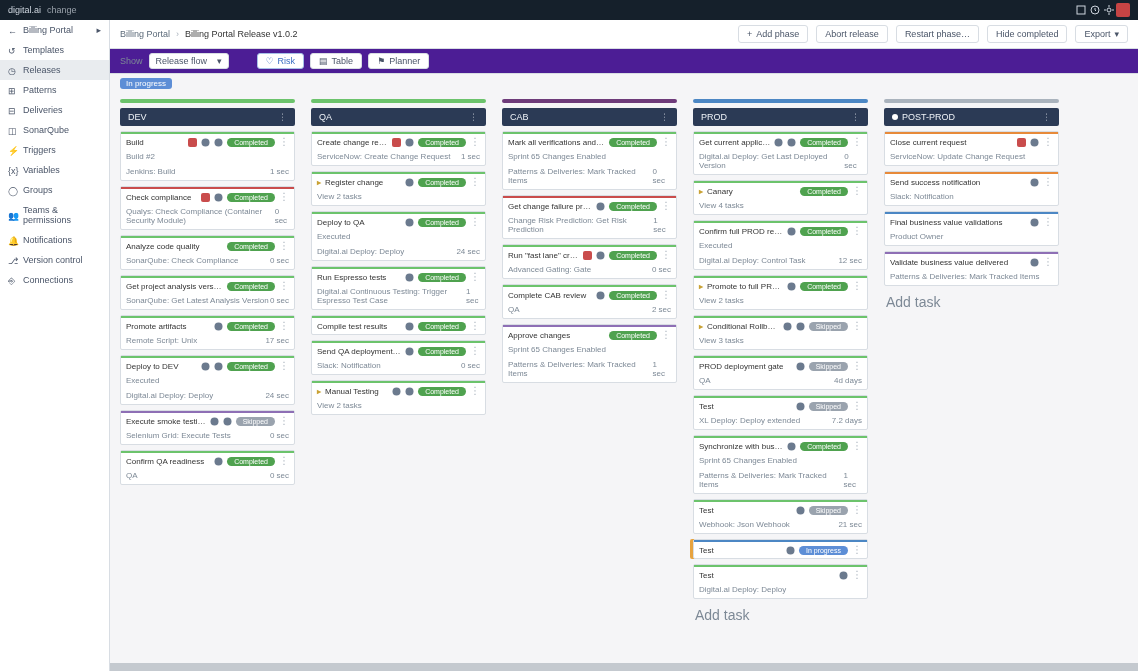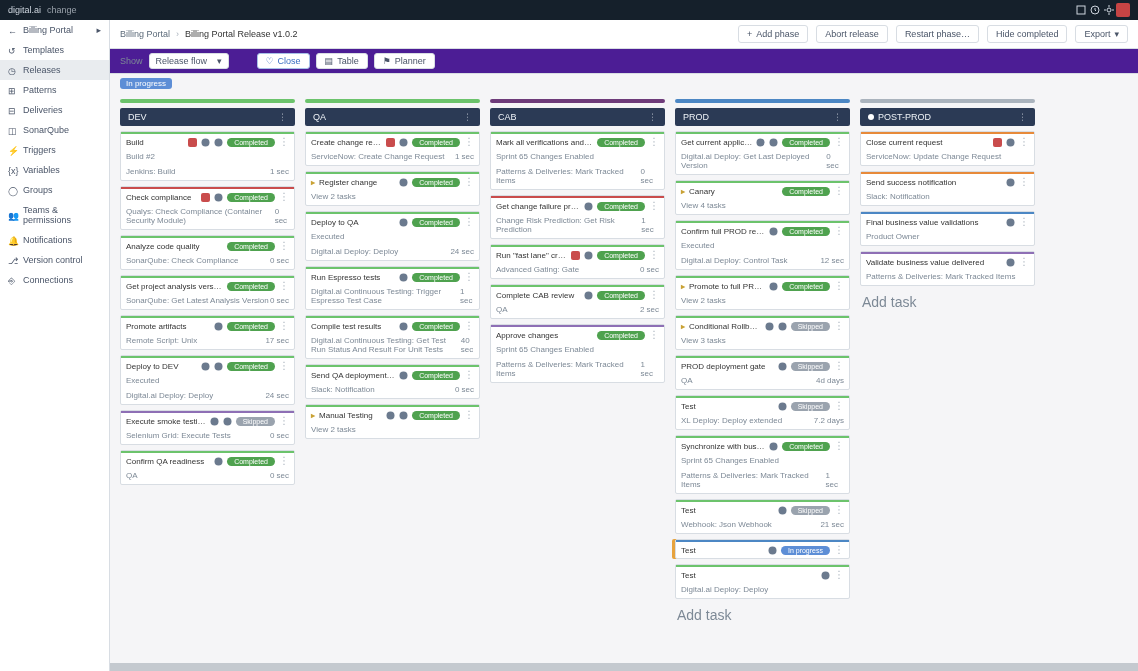--- a/index.html
+++ b/index.html
@@ -37,21 +37,21 @@
   .hdr .spacer{flex:1;}
   .btn{background:#fff;border:1px solid var(--bd);border-radius:3px;padding:3px 8px;font-size:9px;color:#4a5568;cursor:pointer;display:inline-flex;align-items:center;gap:4px;}
   .toolbar{background:#4c1d95;border-bottom:1px solid var(--bd);padding:4px 10px;display:flex;align-items:center;gap:6px;font-size:9px;}
   .select{border:1px solid var(--bd);border-radius:3px;padding:2px 6px;background:#fff;color:#4a5568;display:inline-flex;align-items:center;gap:4px;min-width:80px;}
   .toolbar .vbtn{border:1px solid var(--bd);border-radius:3px;padding:2px 8px;background:#fff;color:#4a5568;cursor:pointer;display:inline-flex;align-items:center;gap:4px;}
   .toolbar .vbtn.active{color:#3b6fc2;border-color:#a7c1e8;}
   .progrow{padding:4px 10px;display:flex;gap:8px;align-items:center;font-size:8px;}
   .chip{background:#5d8ed6;color:#fff;border-radius:3px;padding:1px 6px;}
   .progbar{flex:1;height:10px;background:var(--prog-bg);border-radius:2px;position:relative;}
   .progbar .txt{position:absolute;width:100%;text-align:center;top:-1px;font-size:8px;color:#555;}
-  .board{flex:1;overflow:auto;padding:6px 10px 20px;display:flex;gap:10px;align-items:flex-start;}
+  .board{flex:1;overflow:auto;padding:6px 10px 20px;display:flex;gap:16px;align-items:flex-start;}
   .col{width:175px;flex-shrink:0;display:flex;flex-direction:column;gap:5px;}
   .col .phasetop{height:4px;background:#6cc36c;border-radius:2px;}
   .col .phasehdr{background:var(--col-hdr);color:#eef2f7;font-size:9px;padding:4px 8px;border-radius:2px;display:flex;align-items:center;gap:4px;}
   .col .phasehdr .dot{width:6px;height:6px;border-radius:50%;background:#fff;}
   .col .phasehdr .caret{margin-left:auto;opacity:.6;}
   .card{background:#fff;border:1px solid var(--bd);border-radius:2px;display:flex;flex-direction:column;font-size:8px;}
   .card .accent{height:2px;width:100%;}
   .card .crow{display:flex;align-items:center;padding:3px 5px;gap:4px;}
   .card .title{flex:1;color:#333;white-space:nowrap;overflow:hidden;text-overflow:ellipsis;}
   .pill{border-radius:8px;padding:1px 7px;font-size:7px;color:#fff;background:var(--green);}
@@ -166,21 +166,21 @@
       <span class="btn">Hide completed</span>
       <span class="btn"><span>Export</span> ▾</span>
     </div>
     <div class="toolbar">
       <span style="color:#7d8996;">Show</span>
       <span class="select">
           <span>Release flow</span>
           <span style="margin-left:auto;">▾</span>
         </span>
       <span style="width:16px;"></span>
-      <span class="vbtn active">♡ <span>Close</span></span>
+      <span class="vbtn active">♡ <span>Risk</span></span>
       <span class="vbtn">▤ <span>Table</span></span>
       <span class="vbtn">⚑ <span>Planner</span></span>
     </div>
     <div class="progrow">
       <span class="chip">In progress</span>
     </div>
     <div class="board" id="board">
         <div class="col">
           <div class="phasetop" style="background: rgb(108, 195, 108);"></div>
           <div class="phasehdr">
@@ -436,24 +436,20 @@
             <div class="crow">
               <span class="title">Compile test results</span>
               <span class="ic">
                 <svg width="9" height="9">
                   <circle cx="4.5" cy="4.5" r="4" fill="#6b7a8e"></circle>
                 </svg>
               </span>
               <span class="pill ">Completed</span>
               <span class="menu">⋮</span>
             </div>
-            <div class="srow">
-              <span>Digital.ai Continuous Testing: Get Test Run Status And Result For Unit Tests</span>
-              <span class="r">40 sec</span>
-            </div>
           </div>
           <div class="card">
             <div class="accent" style="background:#6cc36c"></div>
             <div class="crow">
               <span class="title">Send QA deployment notif…</span>
               <span class="ic">
                 <svg width="9" height="9">
                   <circle cx="4.5" cy="4.5" r="4" fill="#6b7a8e"></circle>
                 </svg>
               </span>

